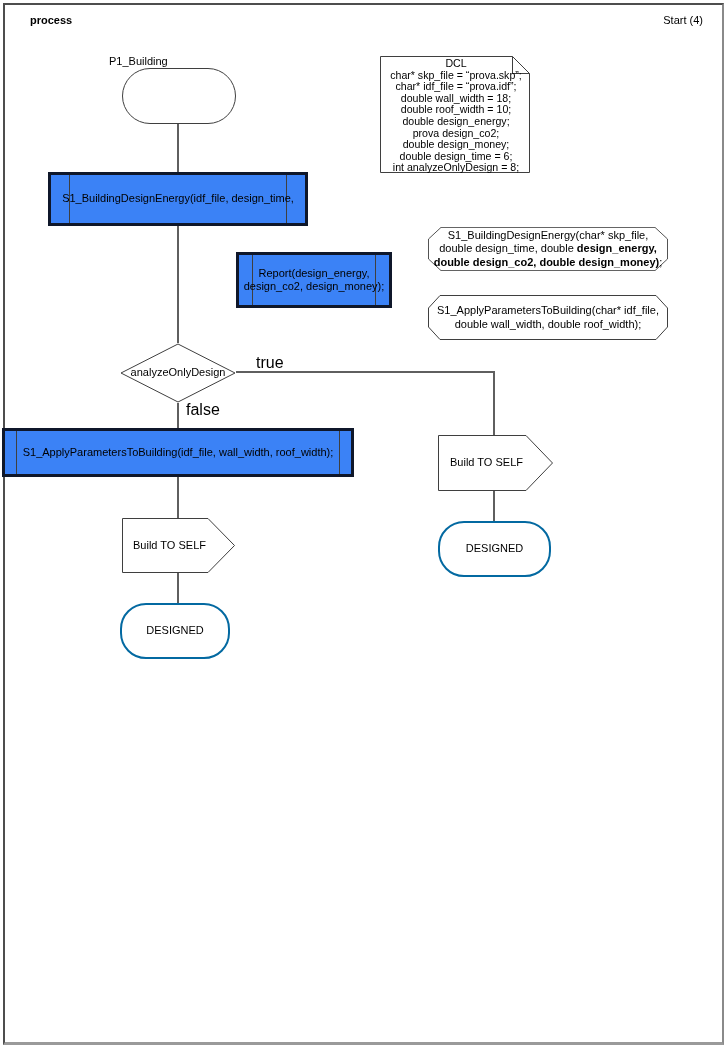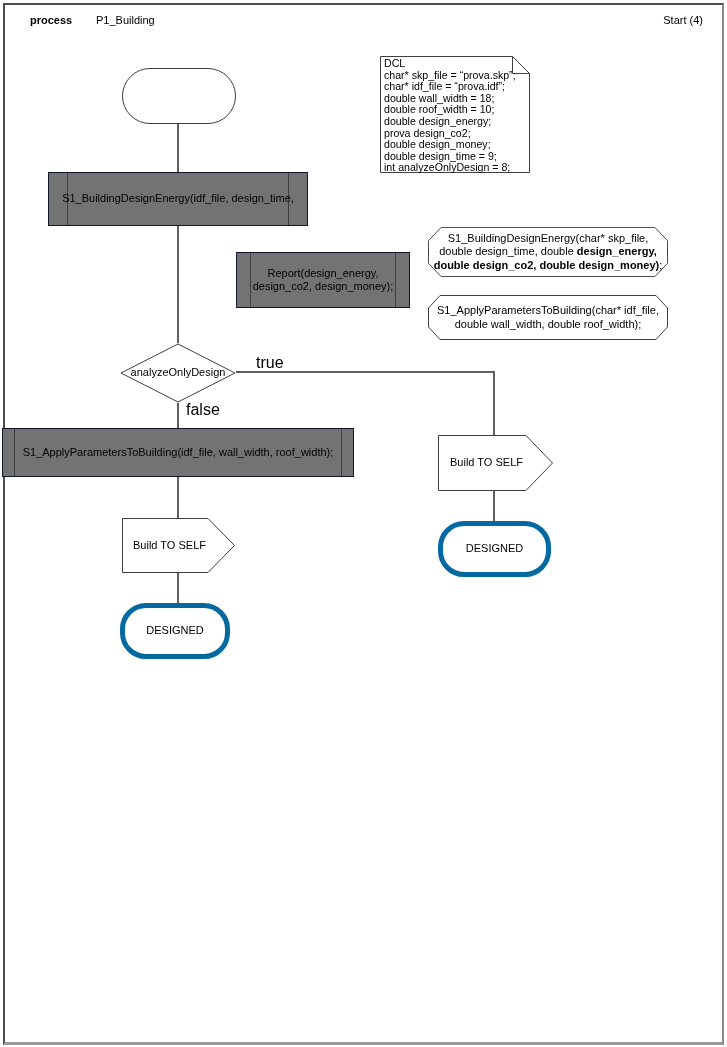--- a/index.html
+++ b/index.html
@@ -7,42 +7,42 @@
     position:relative;width:727px;height:1047px;background:#fff;overflow:hidden;
     font-family:"Liberation Sans","DejaVu Sans",sans-serif;color:#000;
   }
   .frame{
     position:absolute;left:3px;top:3px;width:717px;height:1037px;
     border-top:2px solid #4d4d4d;border-left:2px solid #4d4d4d;
     border-right:2px solid #8a8a8a;border-bottom:3px solid #9a9a9a;
   }
   .hdr{position:absolute;top:14px;font-size:11px;line-height:13px;white-space:nowrap;}
   .hdr.kind{left:30px;font-weight:bold;}
-  .hdr.title{left:96px;}
+  .hdr.title{left:109px;margin-top:41px;}
   .hdr.page-label{right:24px;}
 
   .shape{position:absolute;box-sizing:border-box;}
   .shape .txt{
     position:absolute;inset:0;display:flex;flex-direction:column;
     align-items:center;justify-content:center;text-align:center;
     font-size:11px;line-height:13.5px;white-space:nowrap;z-index:2;
   }
   .b{font-weight:bold;}
   .stadium{border:1px solid #3f3f3f;border-radius:28px;background:#fff;}
-  .proc{border:1px solid #0f172a;background:#737373;}
+  .proc{border:3px solid #0f172a;background:#3b82f6;}
   .proc .bar{position:absolute;top:0;bottom:0;width:0;border-left:1px solid #3f3f3f;}
-  .rounded{border:5px solid #0369a1;border-radius:26px;background:#fff;}
+  .rounded{border:2px solid #0369a1;border-radius:26px;background:#fff;}
   .svgfill{position:absolute;inset:0;width:100%;height:100%;z-index:1;}
   .svgfill polygon,.svgfill path{fill:#fff;stroke:#3f3f3f;stroke-width:1;}
   .svgfill path.fold{fill:none;}
   .conn{position:absolute;background:#5f5f5f;z-index:0;}
   .edge-label{position:absolute;font-size:16px;line-height:12px;white-space:nowrap;z-index:3;}
   .dcl-text{
     position:absolute;inset:0;padding:2px 2px 0 4px;z-index:2;
-    font-size:10.6px;line-height:11.6px;text-align:left;white-space:nowrap;
+    font-size:10.6px;line-height:11.6px;text-align:center;white-space:nowrap;
   }
 </style>
 </head>
 <body>
 
 <div class="page">
   <div class="frame"></div>
 
   <div class="hdr kind">process</div>
   <div class="hdr title">P1_Building</div>
@@ -71,43 +71,43 @@
     </svg>
     <div class="dcl-text">
         <div><span>DCL</span></div>
         <div><span>char* skp_file = “prova.skp”;</span></div>
         <div><span>char* idf_file = “prova.idf”;</span></div>
         <div><span>double wall_width = 18;</span></div>
         <div><span>double roof_width = 10;</span></div>
         <div><span>double design_energy;</span></div>
         <div><span>prova design_co2;</span></div>
         <div><span>double design_money;</span></div>
-        <div><span>double design_time = 9;</span></div>
+        <div><span>double design_time = 6;</span></div>
         <div><span>int analyzeOnlyDesign = 8;</span></div>
       </div>
   </div>
 
   <div class="shape proc" style="left:48px;top:172px;width:260px;height:54px;">
     <div class="bar" style="left:18px;"></div>
     <div class="bar" style="right:18px;"></div>
     <div class="txt">
         <div><span>S1_BuildingDesignEnergy(idf_file, design_time,</span></div>
       </div>
   </div>
 
-  <div class="shape proc" style="left:236px;top:252px;width:174px;height:56px;">
+  <div class="shape proc" style="left:236px;top:252px;width:156px;height:56px;">
     <div class="bar" style="left:13px;"></div>
     <div class="bar" style="right:13px;"></div>
     <div class="txt">
         <div><span>Report(design_energy,</span></div>
         <div><span>design_co2, design_money);</span></div>
       </div>
   </div>
 
-  <div class="shape" style="left:428px;top:227px;width:240px;height:50px;">
+  <div class="shape" style="left:428px;top:227px;width:240px;height:44px;">
     <svg class="svgfill" viewBox="0 0 240 55" preserveAspectRatio="none">
       <polygon points="13,0.5 227,0.5 239.5,15 239.5,40 227,54.5 13,54.5 0.5,40 0.5,15"></polygon>
     </svg>
     <div class="txt">
         <div><span>S1_BuildingDesignEnergy(char* skp_file,</span></div>
         <div><span>double design_time, double </span><span class="b">design_energy,</span></div>
         <div><span class="b">double design_co2, double design_money)</span><span>;</span></div>
       </div>
   </div>
 

